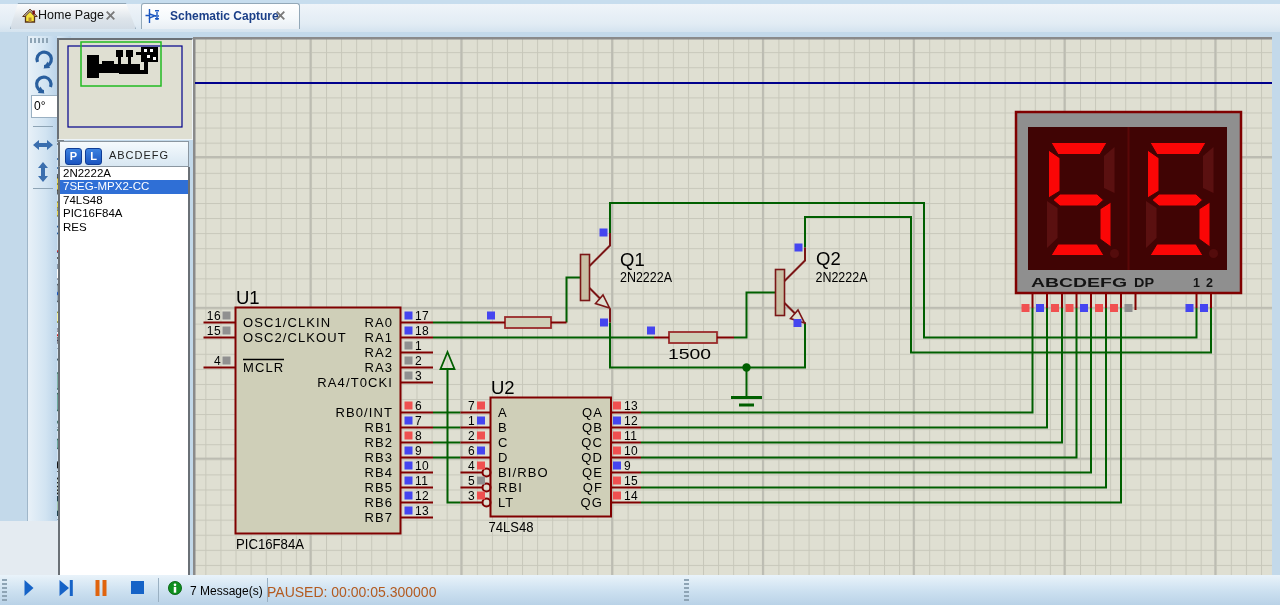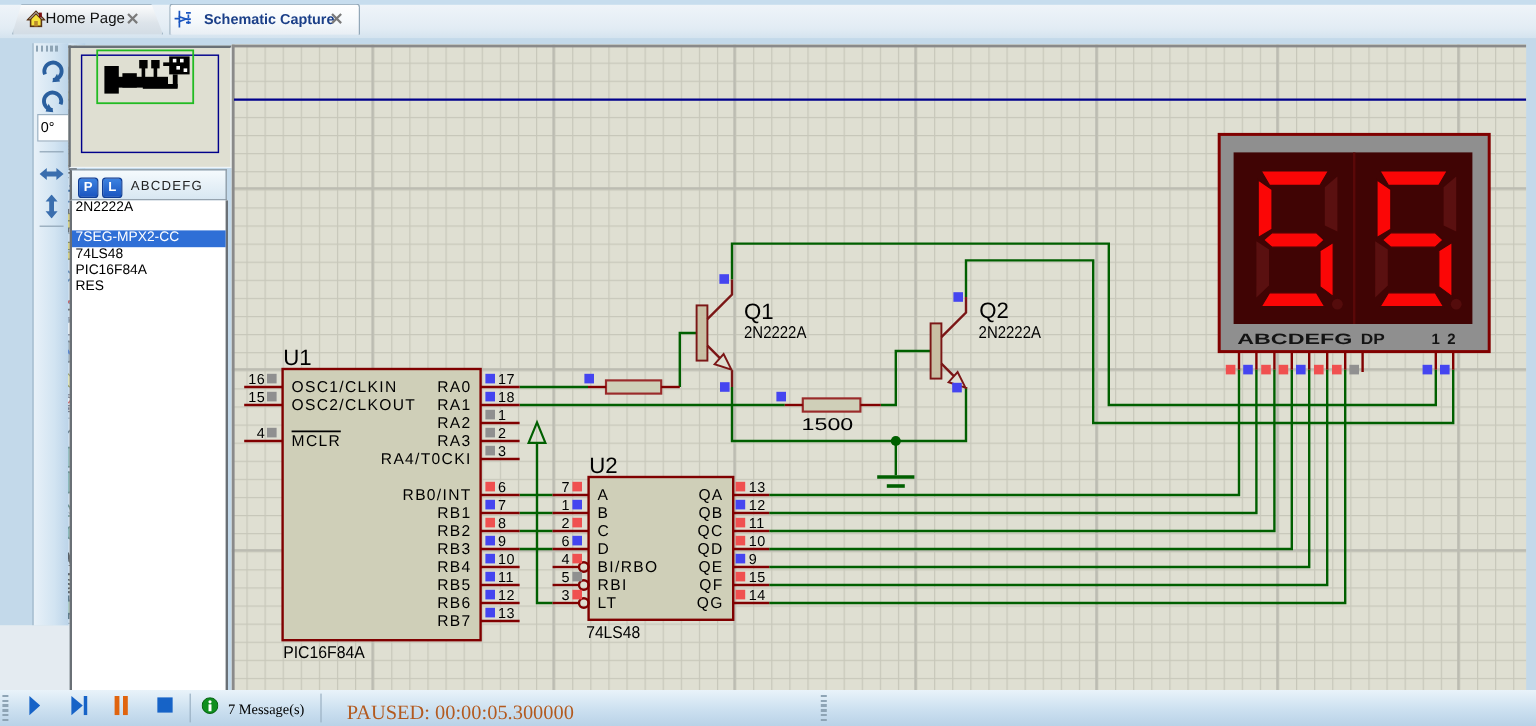--- a/index.html
+++ b/index.html
@@ -29,33 +29,33 @@
  border-top:2px solid #6a7076;border-left:2px solid #6a7076;border-right:1px solid #eef4f8;border-bottom:1px solid #eef4f8;}
 
 #devhdr{position:absolute;left:58px;top:141px;width:128px;height:24px;
  background:linear-gradient(to bottom,#f5fafd,#d8e7f2);border:1px solid #8a96a0;border-left:2px solid #6a7076;}
 .plbtn{position:absolute;top:6px;width:15px;height:15px;background:linear-gradient(to bottom,#3c82e0,#1a55c0);
  border:1px solid #0f3d96;border-radius:3px;color:#fff;font-size:11px;font-weight:bold;text-align:center;line-height:15px;}
 #devtitle{position:absolute;left:0;right:0;top:7px;text-align:center;font-size:11px;color:#222;letter-spacing:1px;padding-left:30px;}
 #devlist{position:absolute;left:58px;top:167px;width:128px;height:409px;background:#fff;
  border-left:2px solid #6a7076;border-right:2px solid #6a7076;border-bottom:2px solid #6a7076;}
 .dev{font-size:11.5px;color:#000;height:13.4px;line-height:13.4px;padding-left:3px;white-space:nowrap;}
-.dev.sel{background:#2f6fd6;color:#fff;margin-top:12px;}
+.dev.sel{background:#2f6fd6;color:#fff;}
 
 #sheet{position:absolute;left:193px;top:37px;width:1079px;height:538px;background-color:#dfdfd2;}
 #rightsliver{position:absolute;left:1272px;top:37px;width:8px;height:538px;background:#c3d9ea;}
 #schsvg{position:absolute;left:193px;top:37px;}
 
 #statusbar{position:absolute;left:0;top:575px;width:1280px;height:30px;
- background:linear-gradient(to bottom,#e9f3fa,#cce0f0 55%,#b9d2e7);font-family:Liberation Serif, serif;}
+ background:linear-gradient(to bottom,#e9f3fa,#cce0f0 55%,#b9d2e7);}
 .sgrip{position:absolute;top:4px;width:5px;height:22px;
  background:repeating-linear-gradient(to bottom,#8ea4b5 0 2px,transparent 2px 4px);}
 .ssep{position:absolute;top:3px;width:1px;height:24px;background:#9ab0c2;}
 #msgtext{position:absolute;left:190px;top:9px;font-size:12px;color:#000;}
-#paustext{position:absolute;left:289px;top:9px;font-size:17px;color:#b35a1f;}
+#paustext{position:absolute;left:267px;top:9px;font-size:14px;color:#b35a1f;}
 </style></head>
 <body>
 <div id="topstrip"></div>
 <div id="tabbar"></div>
 <div class="tab" id="tab1">
   <svg style="position:absolute;left:11px;top:4px" width="16" height="15" viewBox="0 0 16 15">
     <polygon points="2,8 8,2 14,8 12.5,8 12.5,14 3.5,14 3.5,8" fill="#f5e23c" stroke="#5a3518" stroke-width="1.3"></polygon>
     <polygon points="0.8,8.5 8,1.2 15.2,8.5 13,8.5 8,3.5 3,8.5" fill="#c8c8c8" stroke="#5a3518" stroke-width="1"></polygon>
     <rect x="10.5" y="2.5" width="2.4" height="4" fill="#7a1010"></rect>
     <rect x="6.5" y="9.5" width="3" height="4.5" fill="#b98a2f"></rect>

